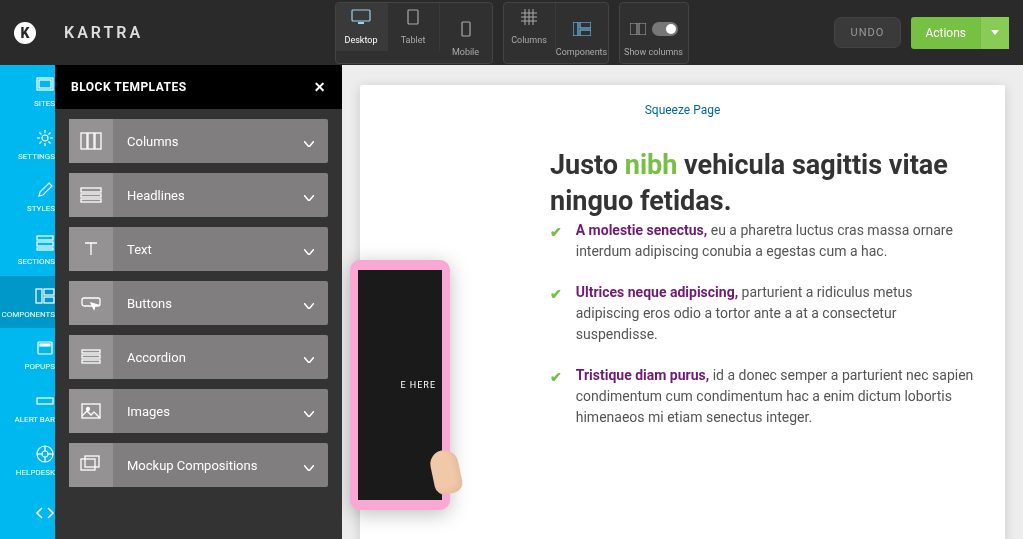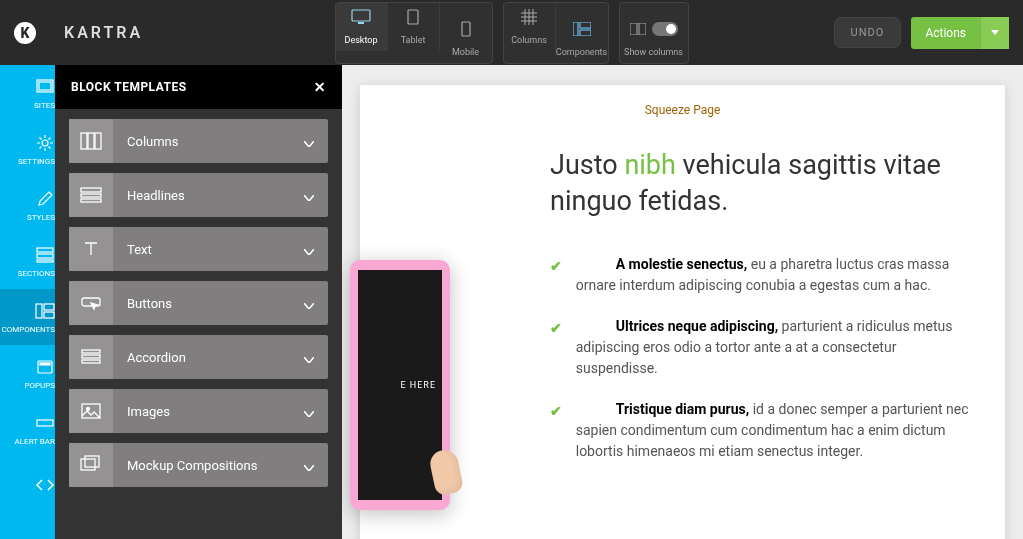--- a/index.html
+++ b/index.html
@@ -34,28 +34,28 @@
 .panel-header { background: #000; color: #fff; padding: 14px 16px; font-size: 12px; font-weight: 700; letter-spacing: 0.5px; display: flex; justify-content: space-between; align-items: center; }
 .panel-header .close { cursor: pointer; font-size: 14px; }
 .panel-body { padding: 10px 14px; display: flex; flex-direction: column; gap: 10px; }
 .template-row { background: #807e7e; height: 44px; display: flex; align-items: center; border-radius: 2px; cursor: pointer; }
 .template-row .tile { width: 44px; height: 44px; background: #949292; display: flex; align-items: center; justify-content: center; color: #fff; }
 .template-row .lbl { flex: 1; padding: 0 14px; color: #fff; font-size: 13px; }
 .template-row .chev { padding: 0 14px; color: #fff; }
 
 .canvas { position: absolute; left: 342px; top: 65px; right: 0; bottom: 0; background: #ededed; overflow: hidden; }
 .page-frame { position: absolute; left: 18px; top: 20px; right: 18px; bottom: -40px; background: #fff; border-radius: 2px; box-shadow: 0 2px 12px rgba(0,0,0,0.15); }
-.page-title { text-align: center; font-size: 12px; color: #a16207; padding: 18px 0 30px; }
+.page-title { text-align: center; font-size: 12px; color: #0369a1; padding: 18px 0 30px; }
 .content { padding: 0 30px 0 190px; }
-.headline { font-size: 27px; font-weight: 400; color: #333; line-height: 1.35; margin-bottom: 34px; }
+.headline { font-size: 27px; font-weight: 700; color: #333; line-height: 1.35; }
 .headline .accent { color: #76c043; }
 .bullets { list-style: none; display: flex; flex-direction: column; gap: 20px; }
 .bullets li { display: flex; gap: 14px; font-size: 14px; line-height: 1.5; color: #555; }
 .bullets li .chk { color: #76c043; flex-shrink: 0; margin-top: 2px; font-weight: 900; }
-.bullets li strong { color: #000000; margin-left: 40px; }
+.bullets li strong { color: #701a75; }
 
 .device-peek { position: absolute; left: -10px; top: 175px; width: 130px; height: 320px; }
 .tablet { position: absolute; left: 0; top: 0; width: 100px; height: 250px; background: #f9a8d4; border-radius: 10px; box-shadow: 0 4px 20px rgba(0,0,0,0.25); padding: 10px 8px; }
 .tablet-screen { width: 100%; height: 100%; background: #1a1a1a; color: #fff; font-size: 9px; display: flex; align-items: center; justify-content: flex-end; padding-right: 6px; letter-spacing: 1px; }
 .hand { position: absolute; left: 82px; top: 190px; width: 40px; height: 70px; }
 .thumb { width: 28px; height: 44px; background: #f1c8a8; border-radius: 14px 14px 10px 10px; transform: rotate(-12deg); box-shadow: inset -3px -3px 6px rgba(0,0,0,0.06); }
 
 
 .block-panel::-webkit-scrollbar { width: 6px; }
 .block-panel::-webkit-scrollbar-thumb { background: #555; }
@@ -207,20 +207,33 @@
       </div>
       <span>POPUPS</span>
     </div>
     <div class="nav-item">
       <div class="ic">
         <svg width="20" height="14" viewBox="0 0 20 14" fill="none" stroke="#fff" stroke-width="1.2">
           <rect x="2" y="4" width="16" height="6"></rect>
         </svg>
       </div>
       <span>ALERT BAR</span>
+    </div>
+    <div class="nav-item">
+      <div class="ic">
+        <svg width="20" height="20" viewBox="0 0 20 20" fill="none" stroke="#fff" stroke-width="1.2">
+          <circle cx="10" cy="10" r="8"></circle>
+          <circle cx="10" cy="10" r="3"></circle>
+          <line x1="10" y1="2" x2="10" y2="7"></line>
+          <line x1="10" y1="13" x2="10" y2="18"></line>
+          <line x1="2" y1="10" x2="7" y2="10"></line>
+          <line x1="13" y1="10" x2="18" y2="10"></line>
+        </svg>
+      </div>
+      <span>HELPDESK</span>
     </div>
     <div class="nav-item">
       <div class="ic">
         <svg width="20" height="14" viewBox="0 0 20 14" fill="none" stroke="#fff" stroke-width="1.5">
           <path d="M7 2L2 7l5 5M13 2l5 5-5 5"></path>
         </svg>
       </div>
     </div>
   </div>
 

